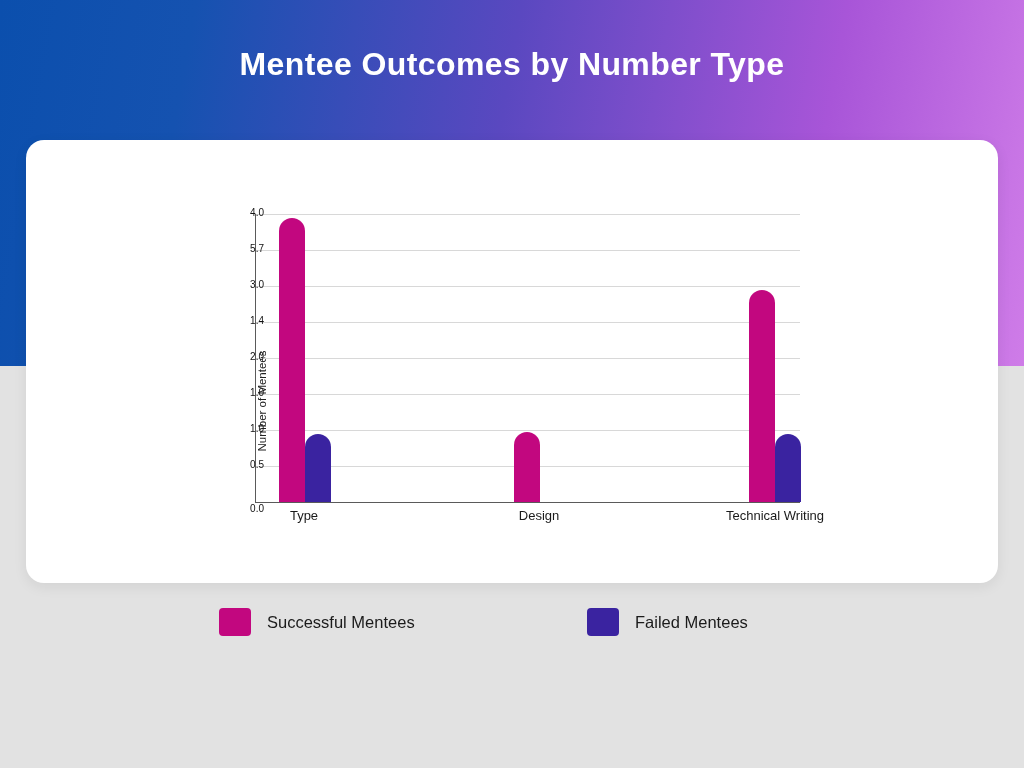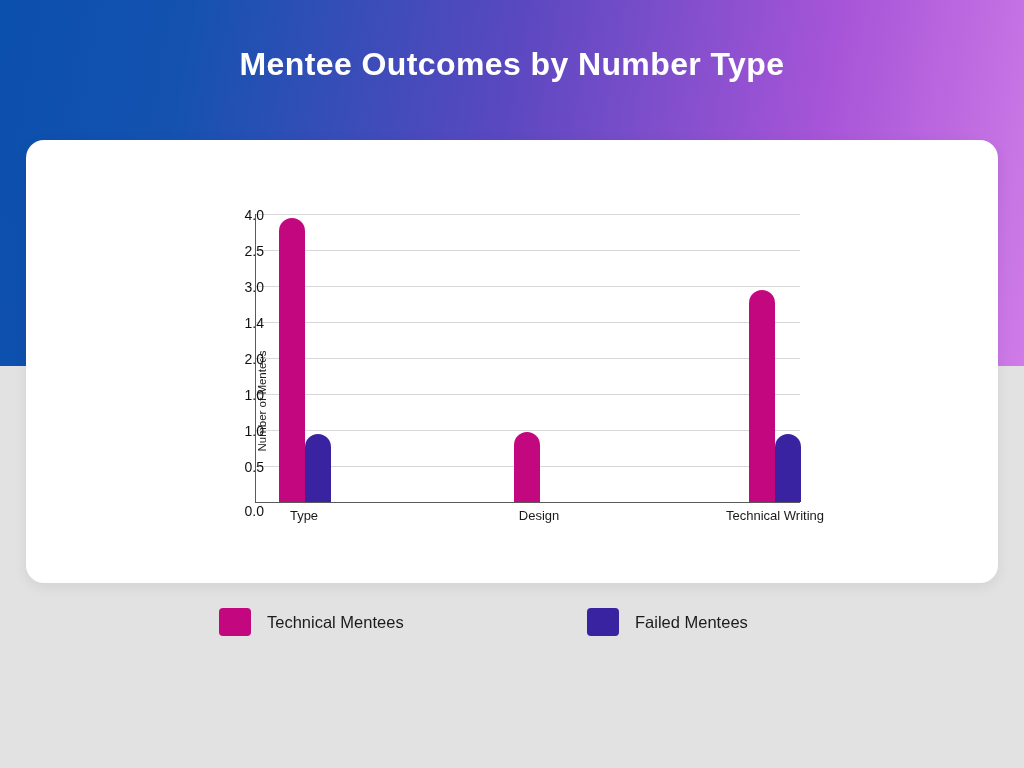--- a/index.html
+++ b/index.html
@@ -57,21 +57,21 @@
     text-align: center;
     font-size: 11.5px;
     color: #222;
     transform: rotate(-90deg);
     transform-origin: center center;
   }
   .ytick {
     position: absolute;
     width: 46px;
     text-align: right;
-    font-size: 14px;
+    font-size: 10px;
     color: #111;
     left: 192px;
   }
   .gridline {
     position: absolute;
     left: 229px;
     width: 545px;
     height: 1px;
     background: #d8d8d8;
   }
@@ -137,21 +137,21 @@
     <div class="gridline" style="top:146px;"></div>
     <div class="gridline" style="top:182px;"></div>
     <div class="gridline" style="top:218px;"></div>
     <div class="gridline" style="top:254px;"></div>
     <div class="gridline" style="top:290px;"></div>
     <div class="gridline" style="top:326px;"></div>
     <div class="gridline zero" style="top:362px;"></div>
     <div id="yaxis-line"></div>
 
     <div class="ytick" style="top:67px;">4.0</div>
-    <div class="ytick" style="top:103px;">2.5</div>
+    <div class="ytick" style="top:103px;">5.7</div>
     <div class="ytick" style="top:139px;">3.0</div>
     <div class="ytick" style="top:175px;">1.4</div>
     <div class="ytick" style="top:211px;">2.0</div>
     <div class="ytick" style="top:247px;">1.0</div>
     <div class="ytick" style="top:283px;">1.0</div>
     <div class="ytick" style="top:319px;">0.5</div>
     <div class="ytick" style="top:355px;margin-top:8px;">0.0</div>
 
     <div class="bar" style="left:253px; top:78px; height:284px; background:#c2077f;"></div>
     <div class="bar" style="left:279px; top:294px; height:68px; background:#3a23a0;"></div>
@@ -163,19 +163,19 @@
 
     <div class="xlabel" style="left:168px;">Type</div>
     <div class="xlabel" style="left:403px;">Design</div>
     <div class="xlabel" style="left:639px;">Technical Writing</div>
   </div>
 </div>
 
 <div id="legend">
   <div class="legend-item" style="left:193px; top:4px;">
     <span class="legend-swatch" style="background:#c2077f;"></span>
-    <span class="legend-text">Technical Mentees</span>
+    <span class="legend-text">Successful Mentees</span>
   </div>
   <div class="legend-item" style="left:561px; top:4px;">
     <span class="legend-swatch" style="background:#3a23a0;"></span>
     <span class="legend-text">Failed Mentees</span>
   </div>
 </div>
 
 </body></html>

